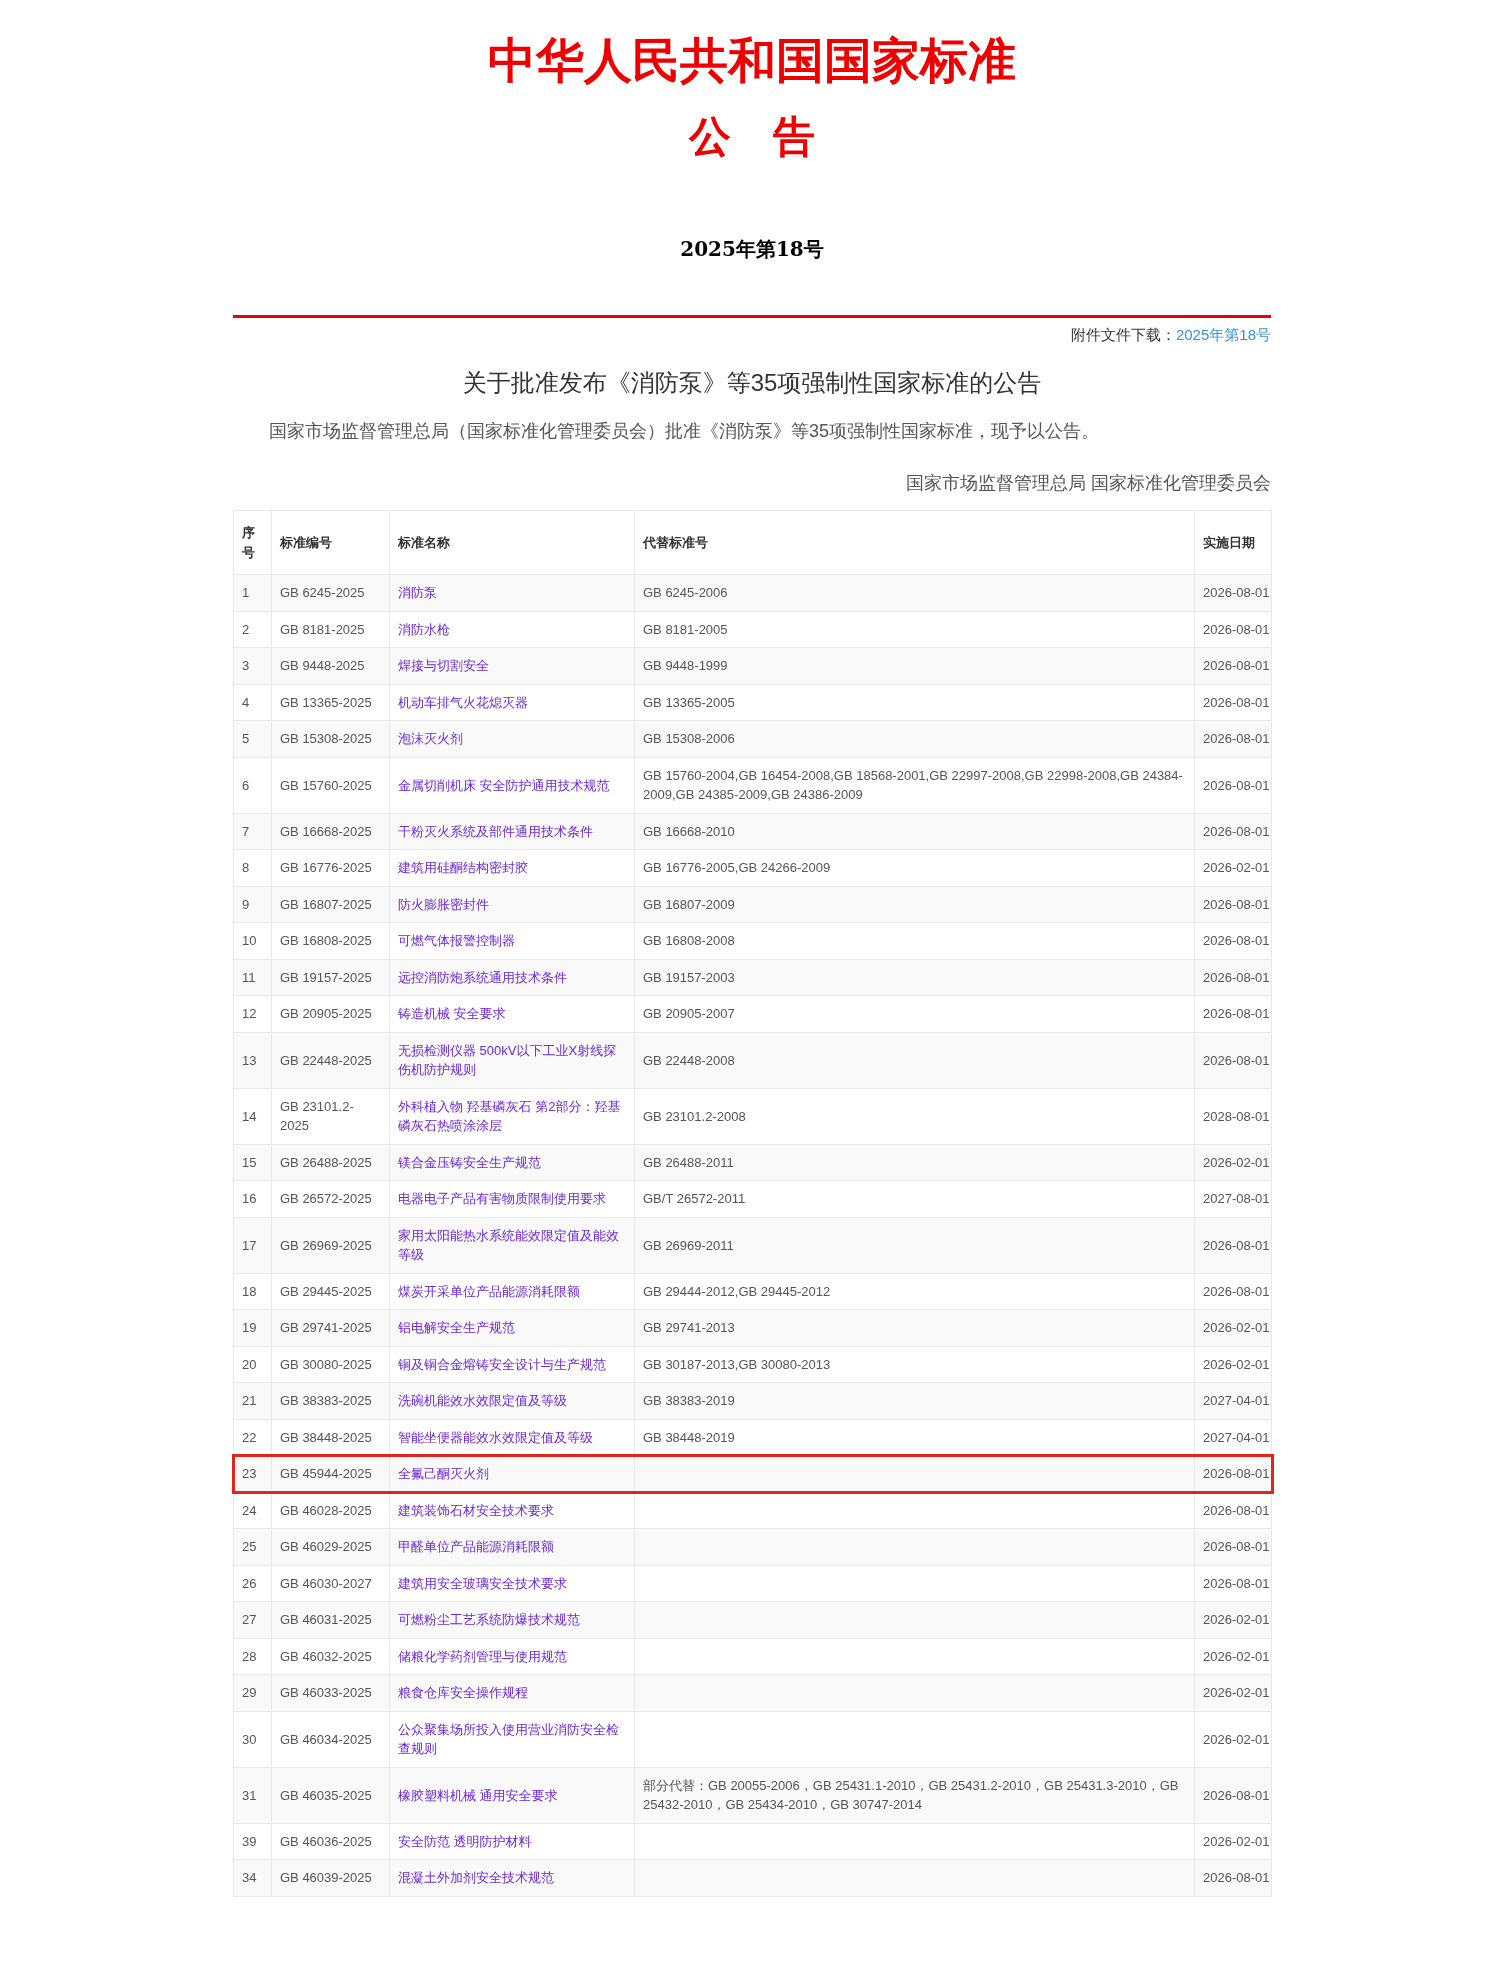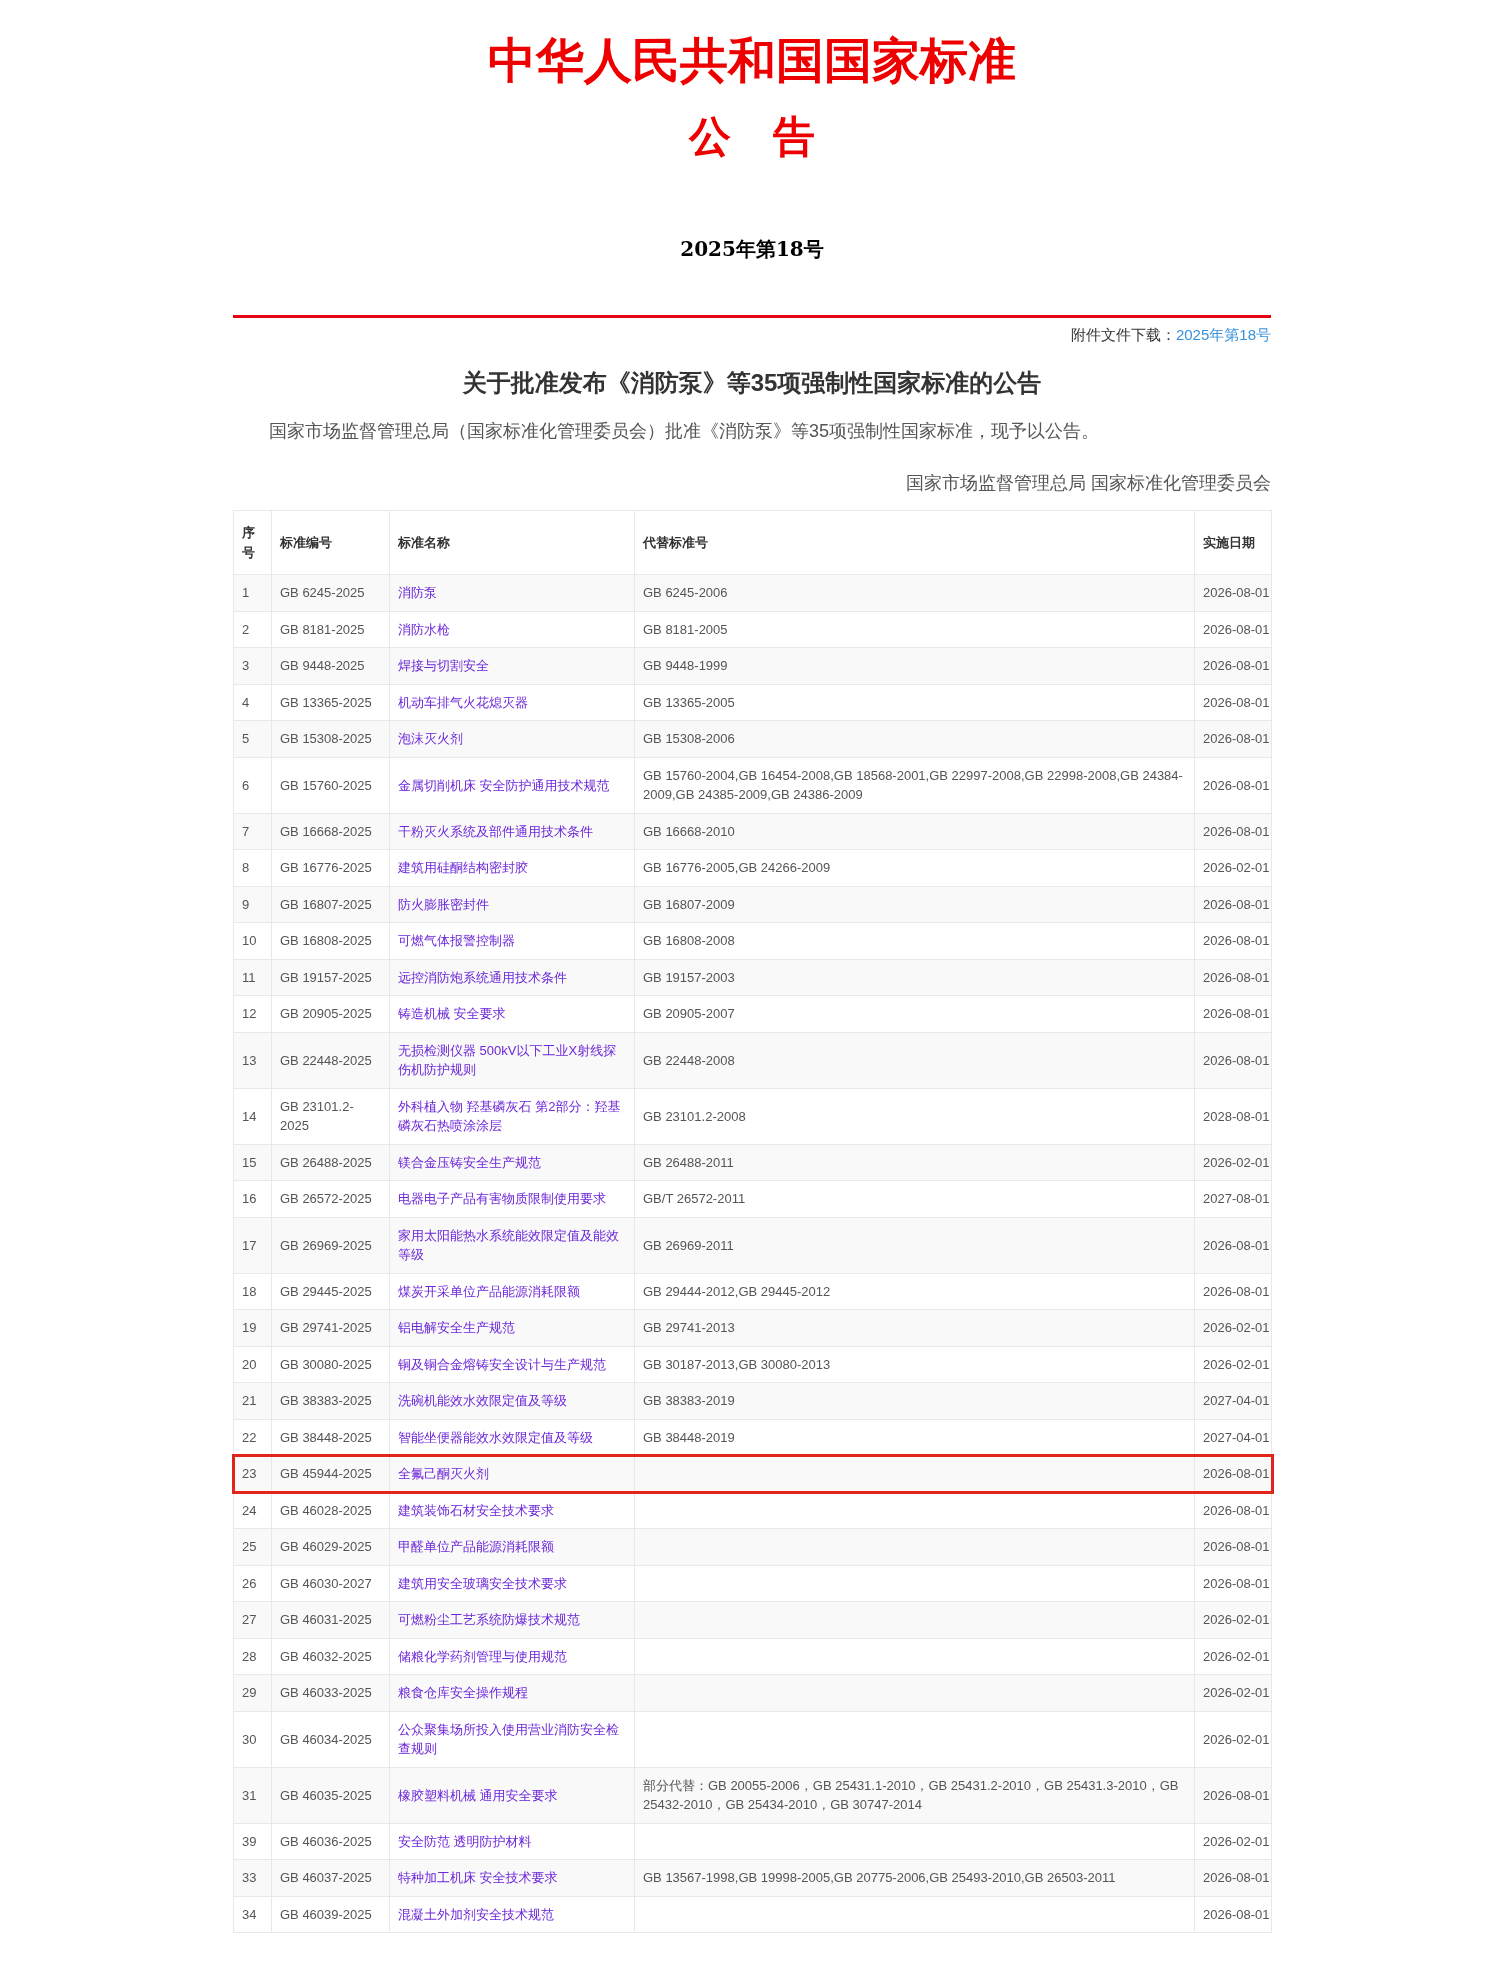--- a/index.html
+++ b/index.html
@@ -21,21 +21,21 @@
     font-weight:bold; font-size:42px; line-height:1; color:#ee0000;
   }
   .issue-no {
     margin:78px 0 0 0; text-align:center;
     font-family:"DejaVu Serif","Liberation Serif",serif;
     font-weight:bold; font-size:20px; color:#000;
   }
   .divider { margin-top:52px; border:none; border-top:3px solid #e60012; height:0; }
   .attach-line { margin-top:8px; font-size:15px; color:#333;text-align:right; }
   .attach-line a { color:#3791dc; text-decoration:none; cursor:pointer; }
-  .doc-title { margin-top:22px; text-align:center; font-size:24px; font-weight:bold; color:#333; }
+  .doc-title { margin-top:22px; text-align:center; font-size:24px; font-weight:normal; color:#333; }
   .doc-body { margin-top:20px; font-size:18px; color:#555; text-indent:2em; line-height:1.35; }
   .signature { margin-top:28px; text-align:right; font-size:18px; color:#555; }
   .sign-date { margin-top:32px; text-align:right; font-size:18px; color:#555; }
 
   table.std {
     margin-top:15px; width:100%;
     border-collapse:collapse; table-layout:fixed;
     font-size:13px; color:#555;
   }
   table.std th, table.std td {
@@ -312,27 +312,20 @@
           <td class="td-date">2026-08-01</td>
         </tr>
         <tr>
           <td class="td-no">39</td>
           <td>GB 46036-2025</td>
           <td><a href="#" class="name-link">安全防范 透明防护材料</a></td>
           <td></td>
           <td class="td-date">2026-02-01</td>
         </tr>
         <tr>
-          <td class="td-no">33</td>
-          <td>GB 46037-2025</td>
-          <td><a href="#" class="name-link">特种加工机床 安全技术要求</a></td>
-          <td>GB 13567-1998,GB 19998-2005,GB 20775-2006,GB 25493-2010,GB 26503-2011</td>
-          <td class="td-date">2026-08-01</td>
-        </tr>
-        <tr>
           <td class="td-no">34</td>
           <td>GB 46039-2025</td>
           <td><a href="#" class="name-link">混凝土外加剂安全技术规范</a></td>
           <td></td>
           <td class="td-date">2026-08-01</td>
         </tr>
       </tbody>
   </table>
 
 </div>

